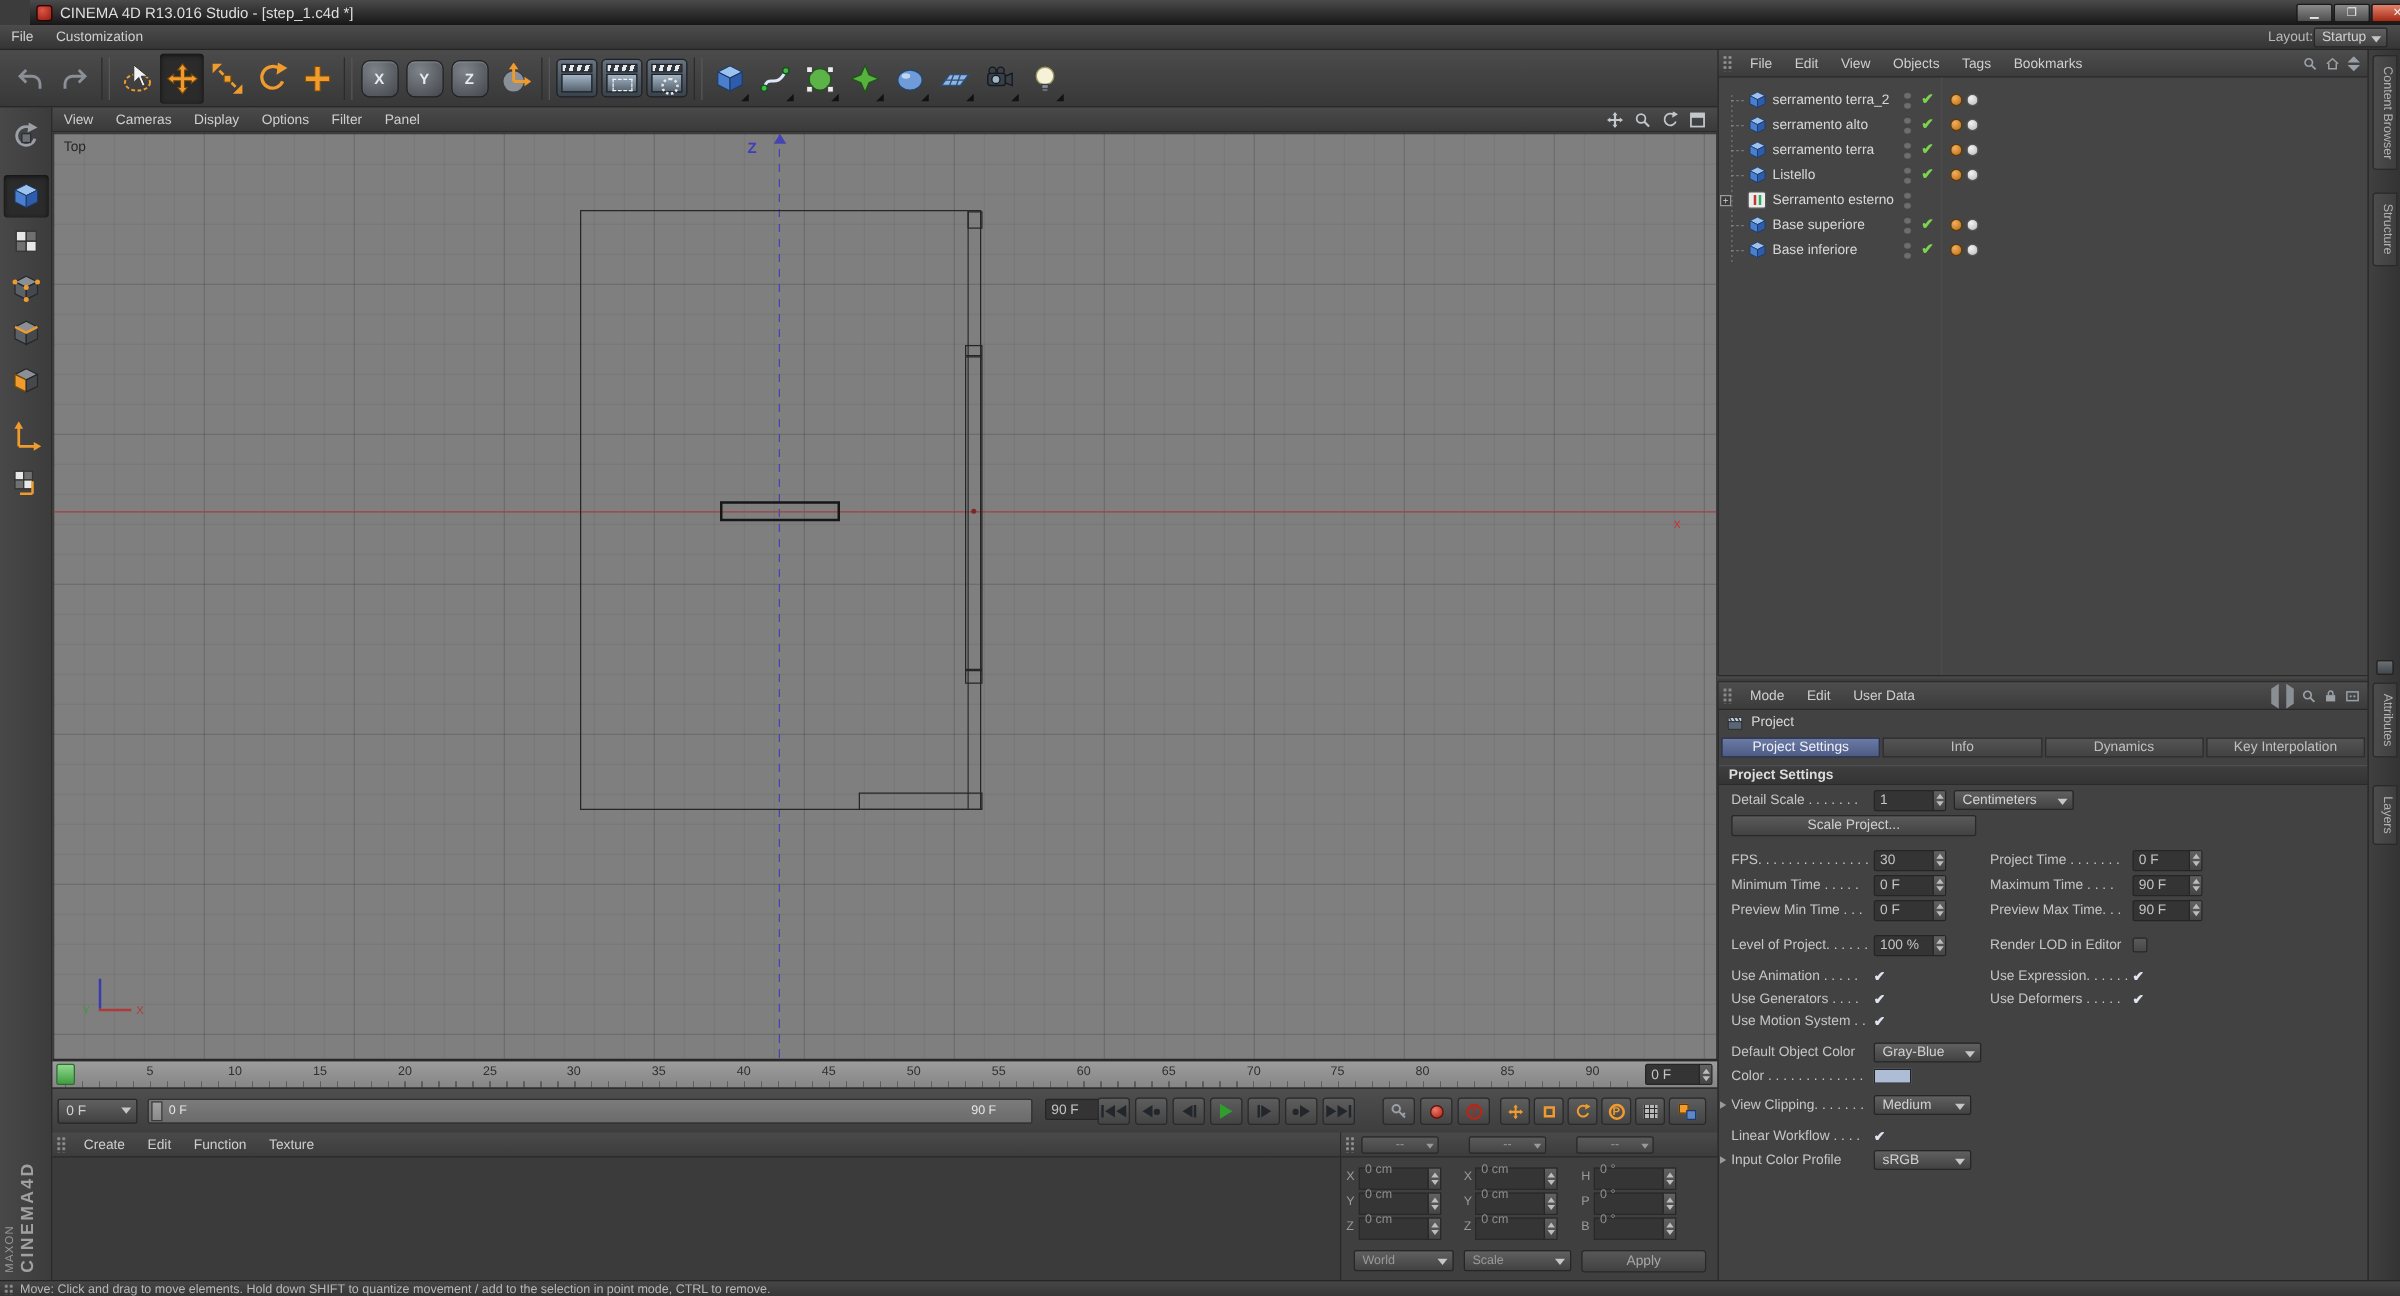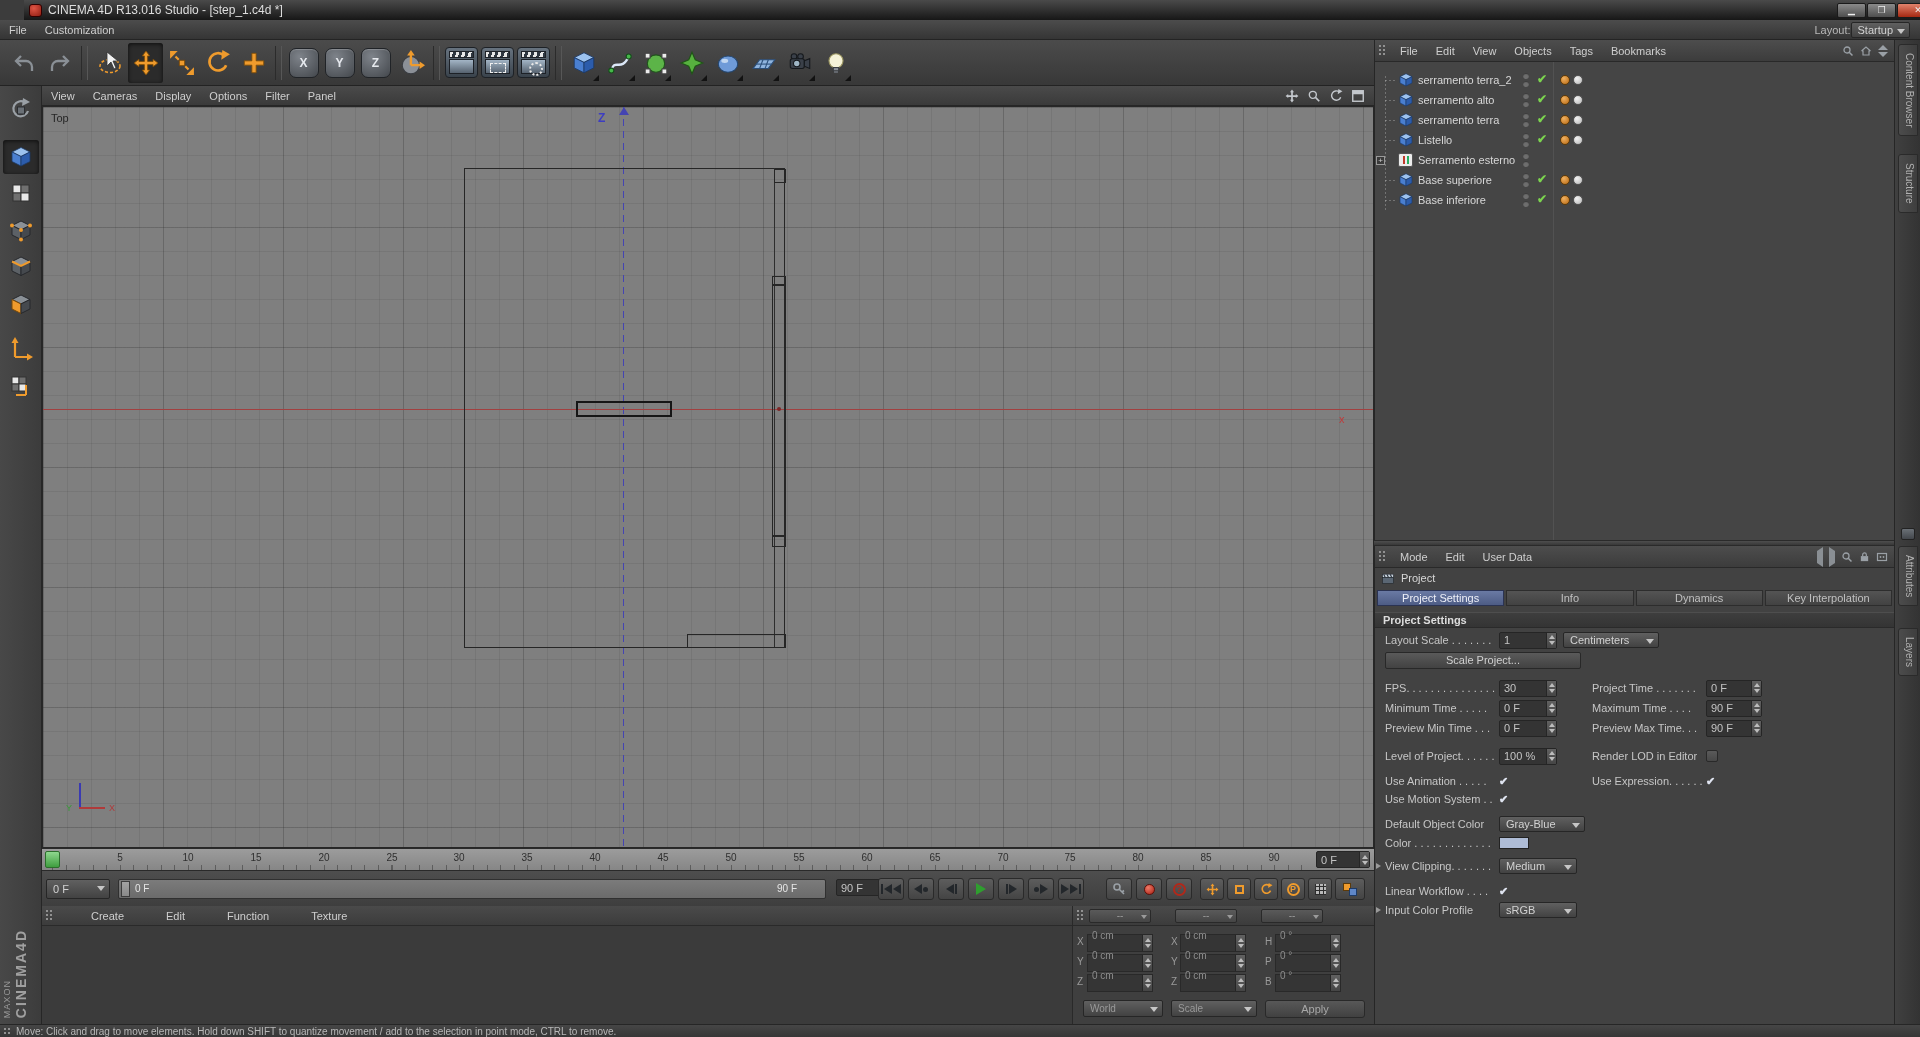--- a/index.html
+++ b/index.html
@@ -157,21 +157,21 @@
     background-color:#b9b9b9; background-image:repeating-linear-gradient(0deg,#2c2c2c 0 1px,transparent 1px 4px),
     repeating-linear-gradient(90deg,#2c2c2c 0 1px,transparent 1px 4px); }
   .kfic { position:relative; width:15px; height:13px; }
   .kfic i { position:absolute; width:8px; height:8px; display:block; }
   .kfic .a { left:0; top:0; background:#ef9b2d; border:1px solid #5d3a08; }
   .kfic .b { left:6px; top:5px; background:#5f87c8; border:1px solid #1d3a66; }
 
   
   .materials { position:absolute; left:42px; top:906px; width:1030px; height:118px; background:#3b3b3b; }
   .mmrow { height:20px; background:linear-gradient(#4a4a4a,#3c3c3c); border-bottom:1px solid #2a2a2a;
-    display:flex; align-items:center;gap:24px; }
+    display:flex; align-items:center; }
   .coords { position:absolute; left:1072px; top:906px; width:302px; height:118px; background:#3f3f3f;
     border-left:1px solid #292929; }
   .cheader { height:20px; background:linear-gradient(#4a4a4a,#3c3c3c); border-bottom:1px solid #2a2a2a;
     display:flex; align-items:center; }
   .cdrop { width:62px; height:14px; background:linear-gradient(#5a5a5a,#454545); border:1px solid #292929;
     border-radius:2px; color:#9a9a9a; font-size:10px; display:flex; align-items:center; justify-content:center;
     margin-right:24px; position:relative; }
   .cdrop::after { content:""; position:absolute; right:3px; top:5px; border-left:3px solid transparent;
     border-right:3px solid transparent; border-top:4px solid #9a9a9a; }
   .crow { position:absolute; height:16px; }
@@ -985,21 +985,21 @@
   <div class="tabsrow">
     <span class="tab active">Project Settings</span>
     <span class="tab">Info</span>
     <span class="tab">Dynamics</span>
     <span class="tab">Key Interpolation</span>
   </div>
   <div class="sechead">Project Settings</div>
 
   <div class="amcontent">
     <div class="arow">
-      <span class="alabel">Layout Scale . . . . . . .</span>
+      <span class="alabel">Detail Scale . . . . . . .</span>
       <span class="spinf aspin">
           <span>1</span>
           <span class="spinarrows"></span>
         </span>
       <span class="dropf" style="margin-left:6px;width:96px">
           <span>Centimeters</span>
         </span>
     </div>
     <div class="arow">
       <span class="bigbtn">Scale Project...</span>
@@ -1049,20 +1049,26 @@
           <span class="spinarrows"></span>
         </span>
       <span class="alabel ml2">Render LOD in Editor</span>
       <span class="cbox"></span>
     </div>
     <div class="gap6"></div>
     <div class="arow h18">
       <span class="alabel">Use Animation . . . . .</span>
       <span class="acheck"></span>
       <span class="alabel ml2use">Use Expression. . . . . .</span>
+      <span class="acheck"></span>
+    </div>
+    <div class="arow h18">
+      <span class="alabel">Use Generators . . . .</span>
+      <span class="acheck"></span>
+      <span class="alabel ml2use">Use Deformers . . . . .</span>
       <span class="acheck"></span>
     </div>
     <div class="arow h18">
       <span class="alabel">Use Motion System . .</span>
       <span class="acheck"></span>
     </div>
     <div class="gap6"></div>
     <div class="arow">
       <span class="alabel">Default Object Color</span>
       <span class="dropf" style="width:86px">

